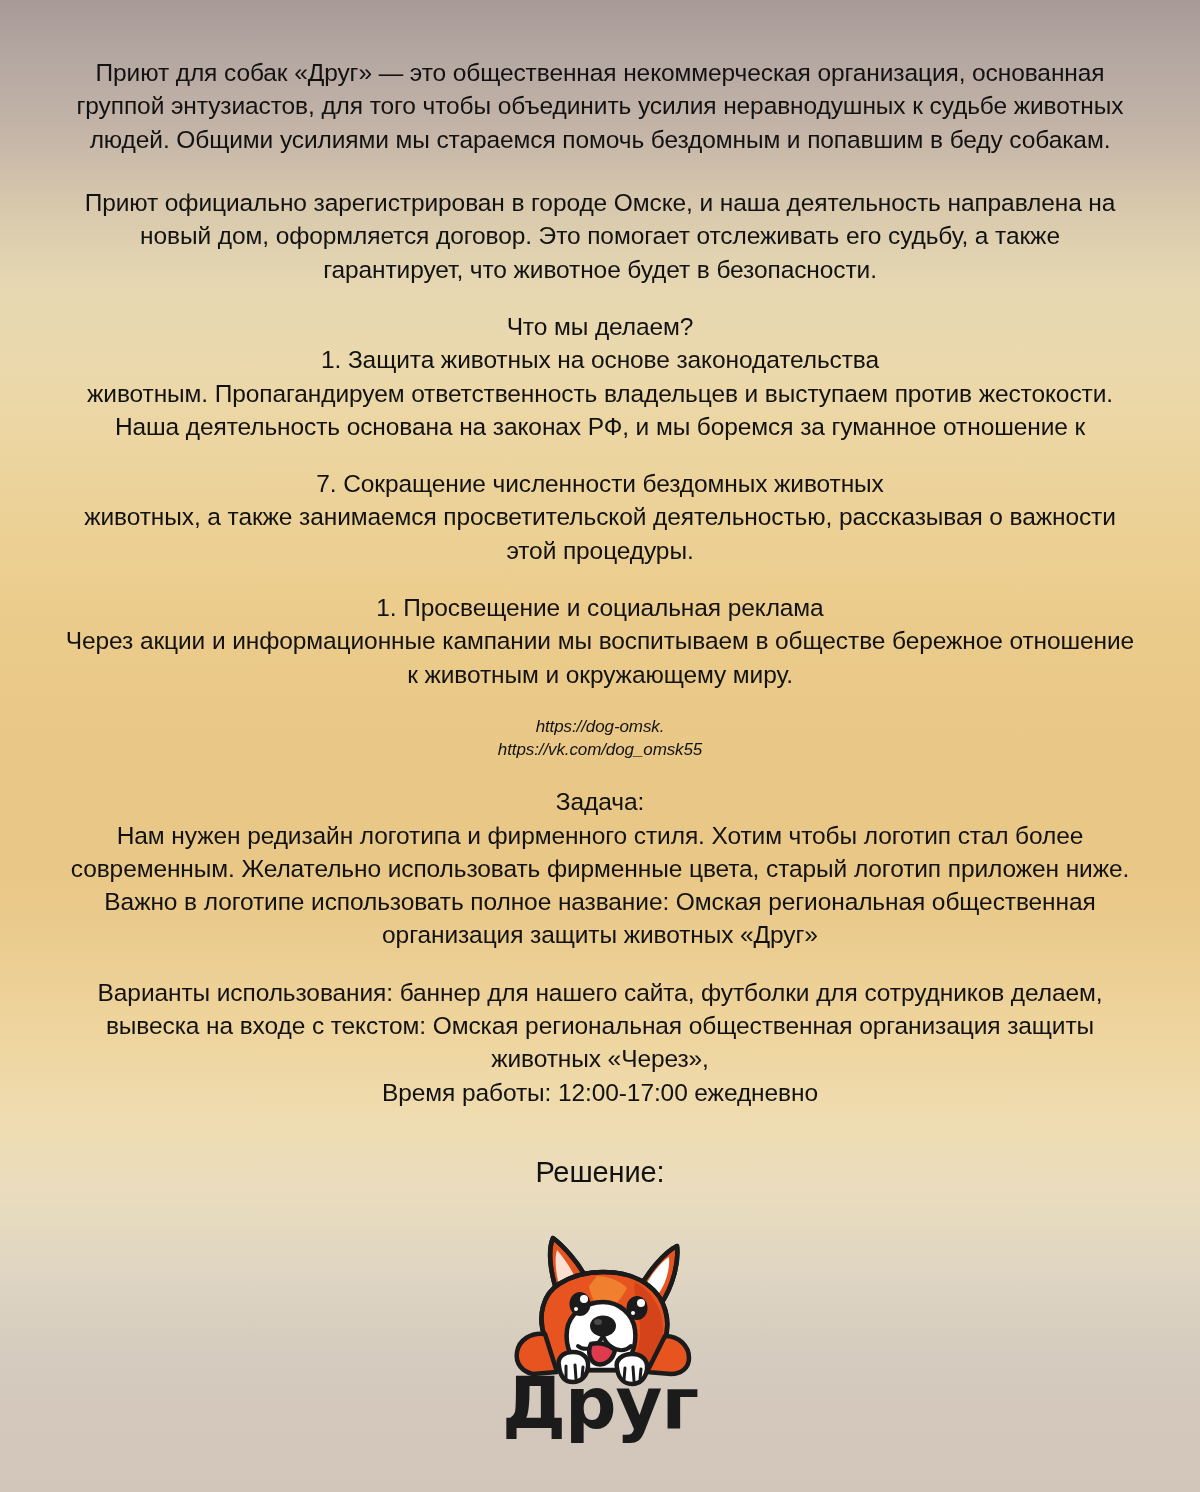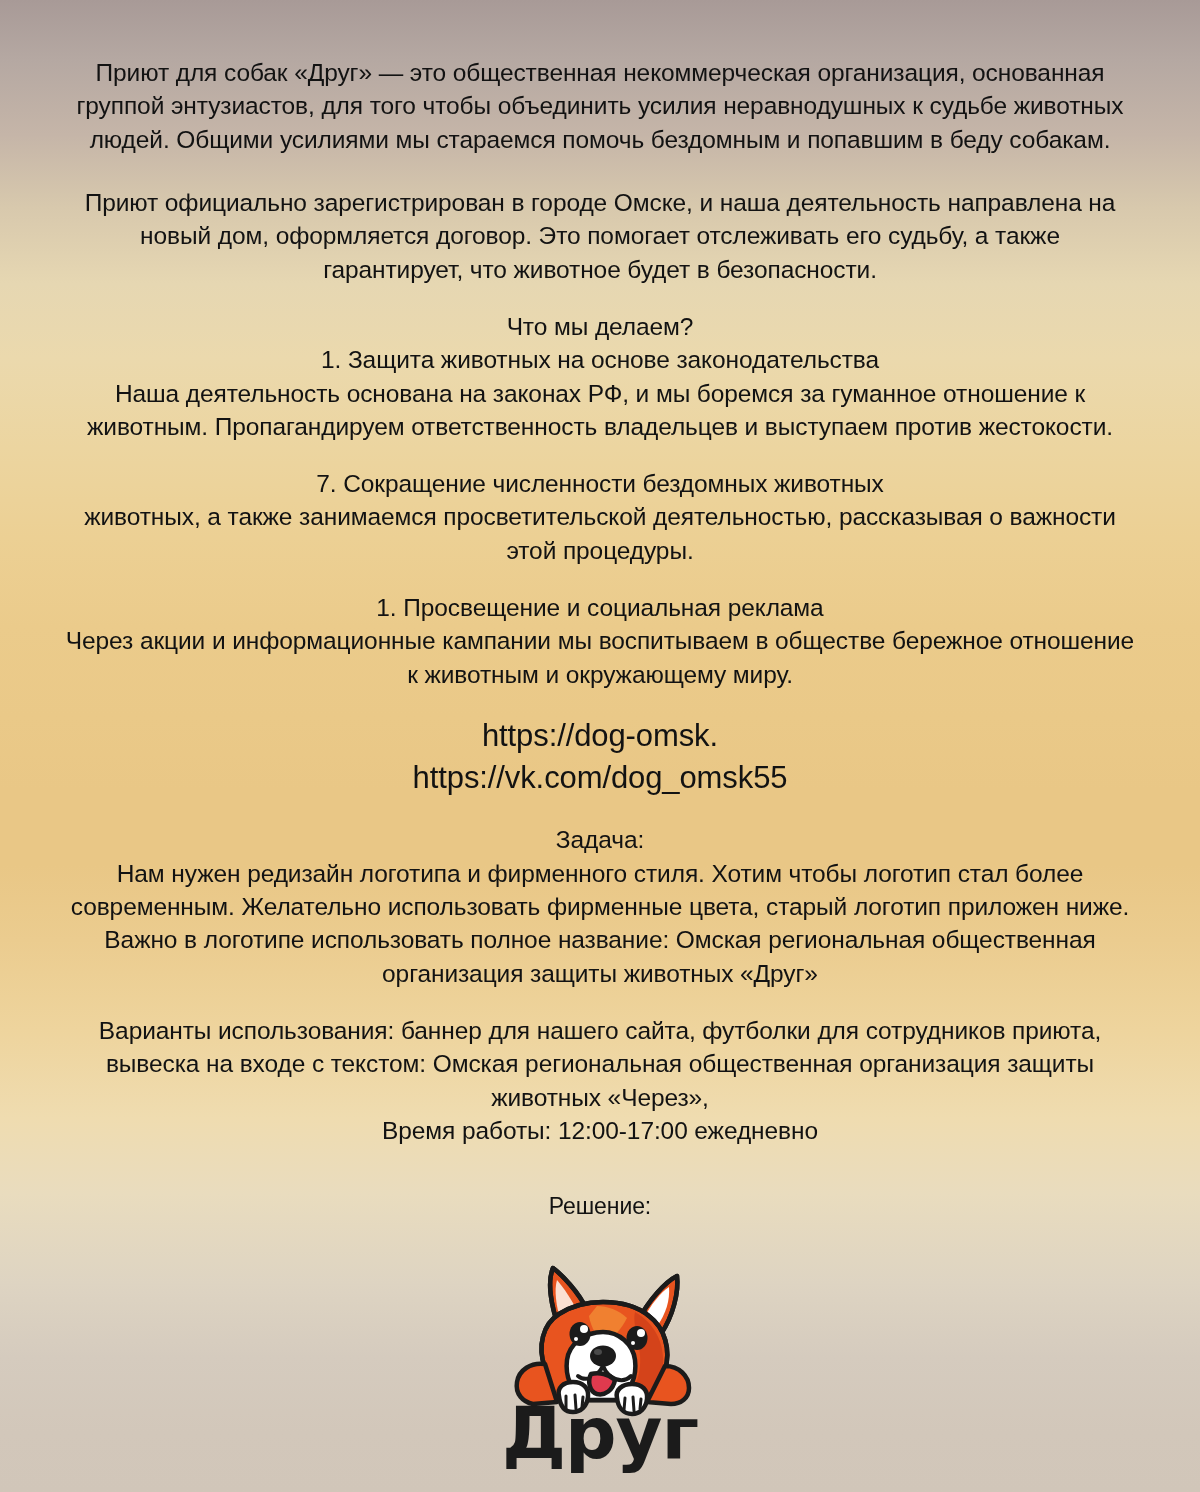--- a/index.html
+++ b/index.html
@@ -51,24 +51,24 @@
     line-height: 1.36;
     letter-spacing: -0.1px;
   }
   .block.intro { margin: 0 0 0 0; }
   .gap-lg { height: 30px; }
   .gap-md { height: 24px; }
   .gap-sm { height: 14px; }
   .italic { }
   .line { display: block; }
   .links { text-align: center; }
-  .links .line { font-size: 31px; }
+  .links .line { font-size: 17px; font-style: italic; }
   .solution {
     text-align: center;
-    font-size: 23px;
+    font-size: 29px;
     color: #121212;
   }
   .logo-wrap {
     margin-top: 34px;
     display: flex;
     flex-direction: column;
     align-items: center;
     justify-content: flex-start;
   }
   .logo {
@@ -120,22 +120,22 @@
   </div>
 
   <div class="gap-md"></div>
 
   <div class="block">
     <span class="line">Что мы делаем?</span>
   </div>
 
   <div class="block">
     <span class="line">1. Защита животных на основе законодательства</span>
+    <span class="line">животным. Пропагандируем ответственность владельцев и выступаем против жестокости.</span>
     <span class="line">Наша деятельность основана на законах РФ, и мы боремся за гуманное отношение к</span>
-    <span class="line">животным. Пропагандируем ответственность владельцев и выступаем против жестокости.</span>
   </div>
 
   <div class="gap-md"></div>
 
   <div class="block">
     <span class="line">7. Сокращение численности бездомных животных</span>
     <span class="line">животных, а также занимаемся просветительской деятельностью, рассказывая о важности</span>
     <span class="line">этой процедуры.</span>
   </div>
 
@@ -160,21 +160,21 @@
     <span class="line">Задача:</span>
     <span class="line">Нам нужен редизайн логотипа и фирменного стиля. Хотим чтобы логотип стал более</span>
     <span class="line">современным. Желательно использовать фирменные цвета, старый логотип приложен ниже.</span>
     <span class="line">Важно в логотипе использовать полное название: Омская региональная общественная</span>
     <span class="line">организация защиты животных «Друг»</span>
   </div>
 
   <div class="gap-md"></div>
 
   <div class="block">
-    <span class="line">Варианты использования: баннер для нашего сайта, футболки для сотрудников приюта,</span>
+    <span class="line">Варианты использования: баннер для нашего сайта, футболки для сотрудников делаем,</span>
     <span class="line">вывеска на входе с текстом: Омская региональная общественная организация защиты</span>
     <span class="line">животных «Через»,</span>
     <span class="line">Время работы: 12:00-17:00 ежедневно</span>
   </div>
 
   <div class="gap-lg"></div>
   <div class="gap-sm"></div>
 
   <div class="block solution">
     <span class="line">Решение:</span>

